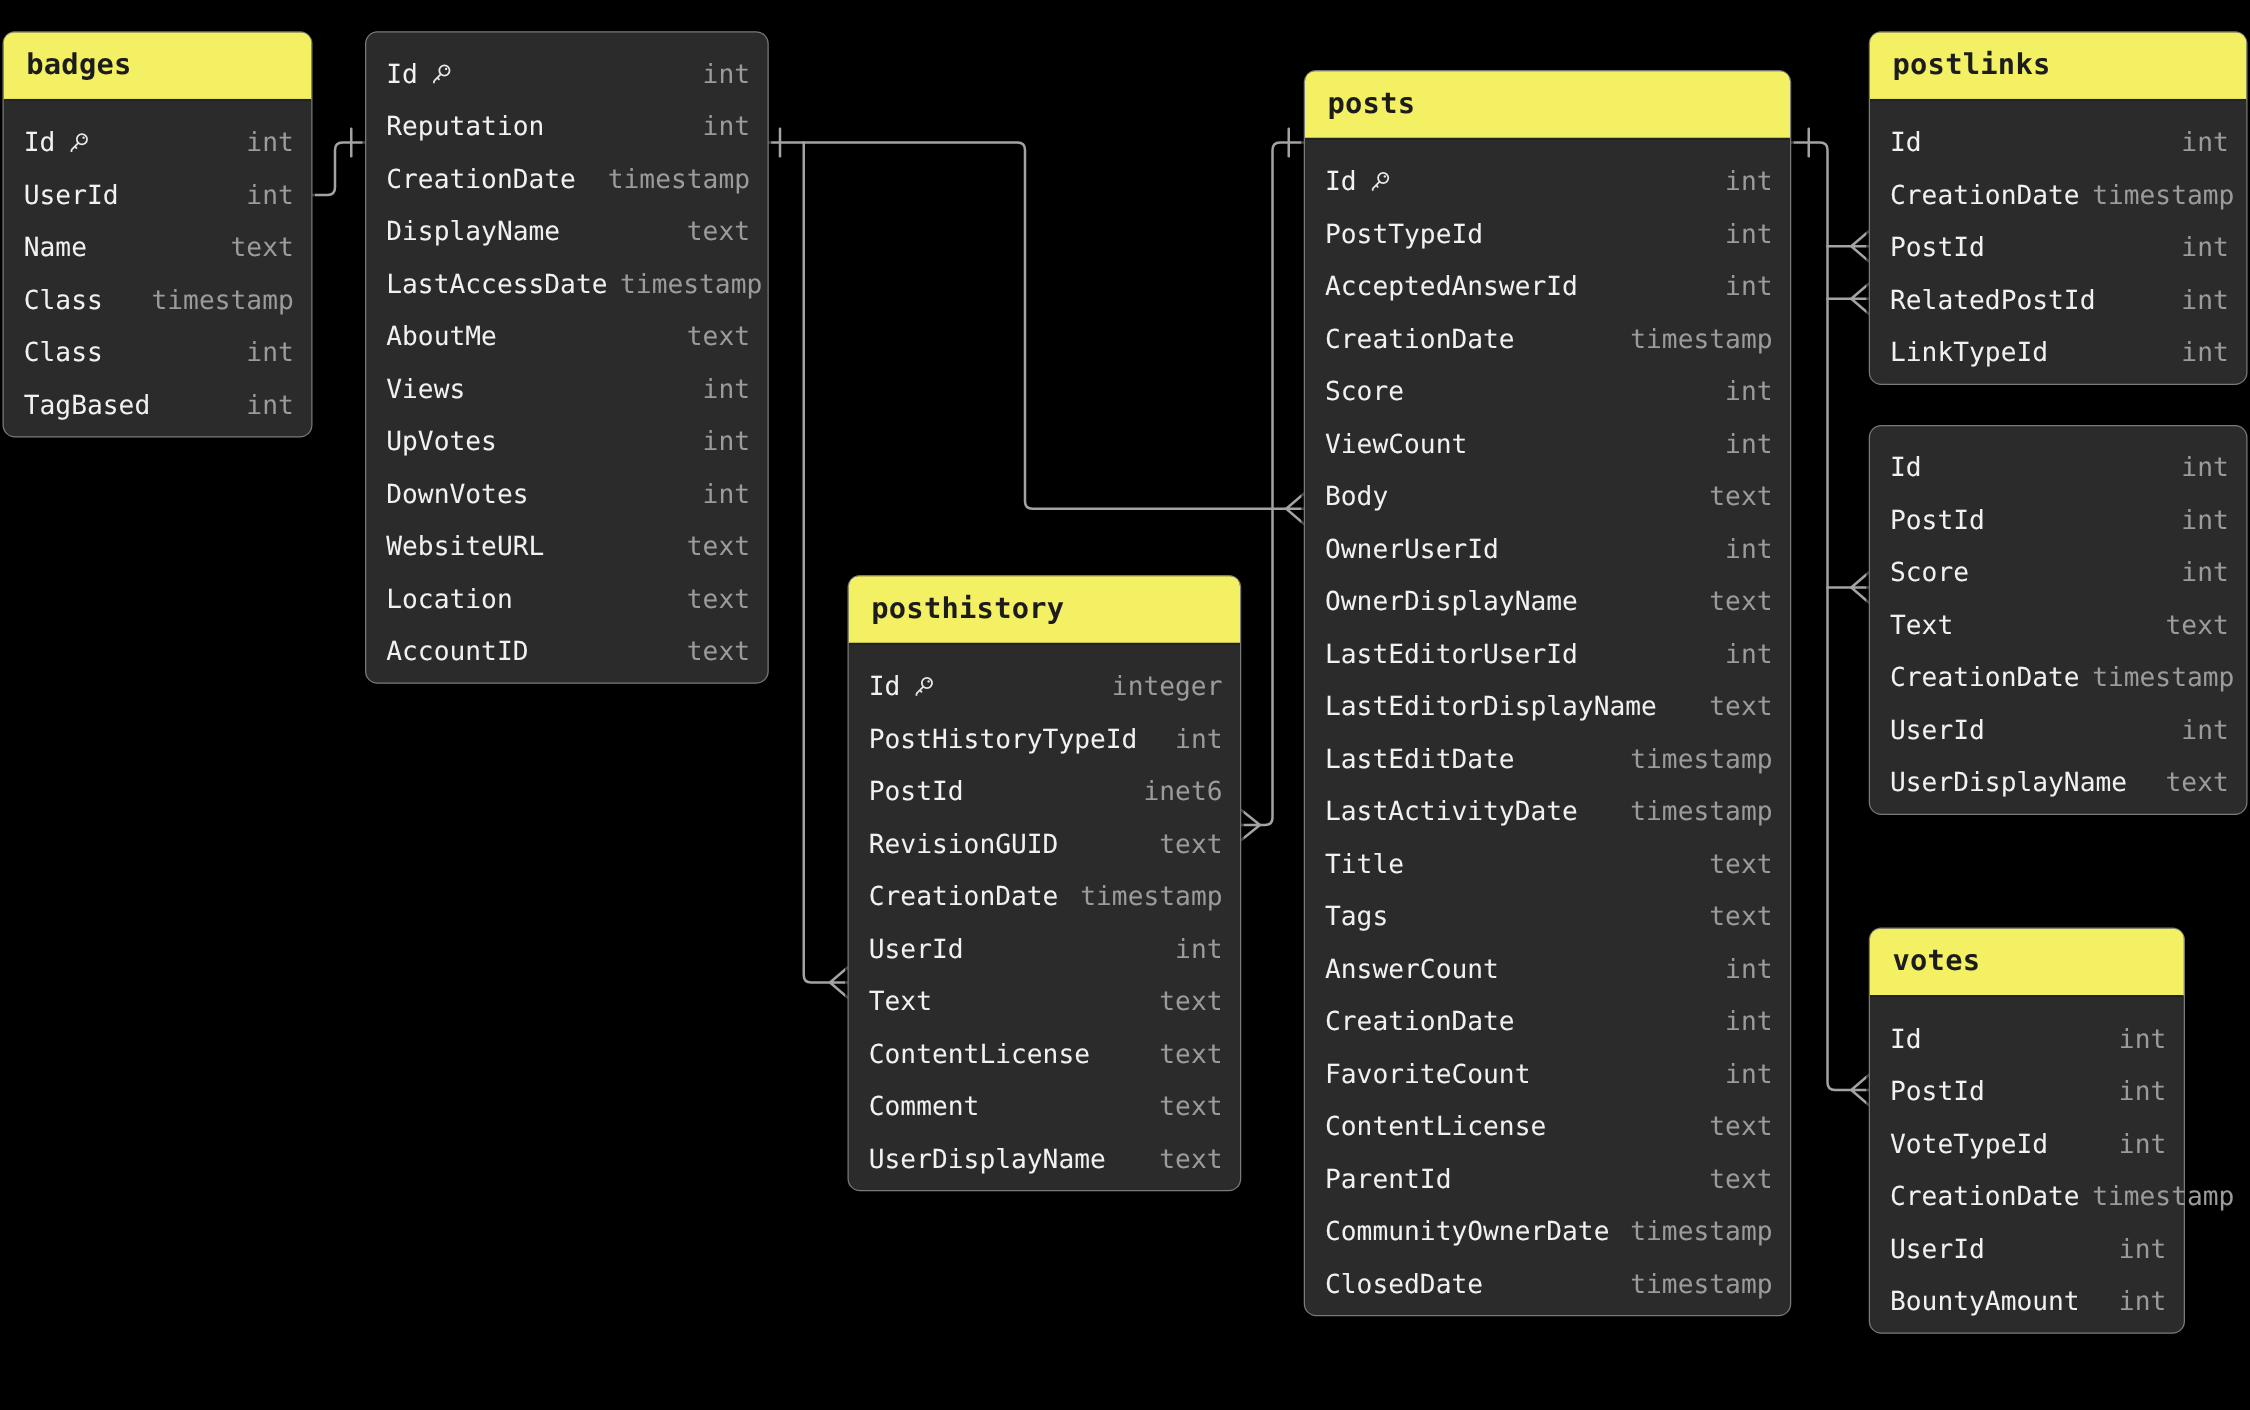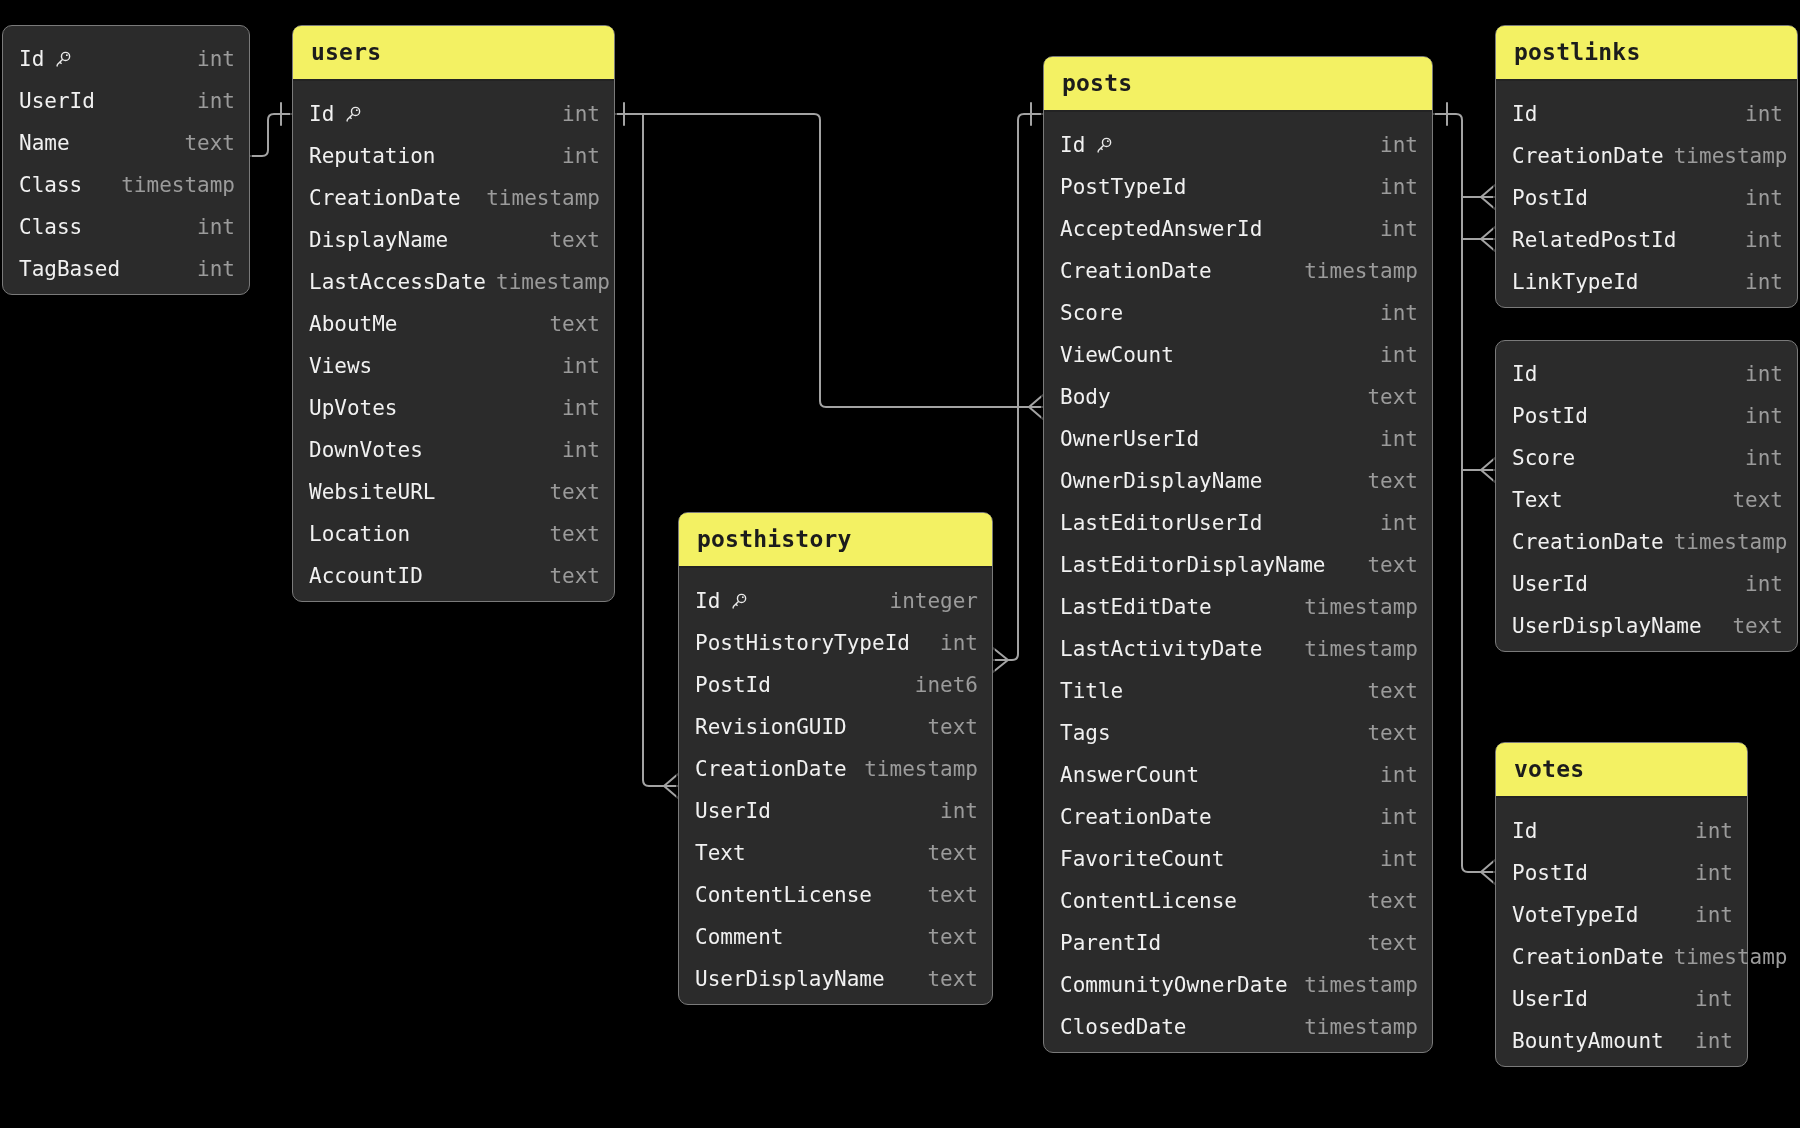--- a/index.html
+++ b/index.html
@@ -109,20 +109,21 @@
     <g>
       <path d="M1462,470 H1481"></path>
       <path d="M1495,458 L1481,470 L1495,482 M1481,470 H1495"></path>
     </g>
     <g>
       <path d="M1495,860 L1481,872 L1495,884 M1481,872 H1495"></path>
     </g>
   </svg>
 
   <div class="card" style="left:2px;top:25px;width:248px;">
+    <div class="card-header">badges</div>
     <div class="card-body">
         <div class="row">
       <span class="fname">
         <span>Id</span>
         <svg class="keyicon" width="19" height="19" viewBox="0 0 20 20">
           <circle cx="13.2" cy="6.8" r="4.3"></circle>
           <circle class="dot" cx="14.6" cy="5.4" r="1.0"></circle>
           <path d="M10.2 9.8 L4.4 15.6 M4.4 15.6 L4.4 17.4 M7.2 12.8 L9.0 14.6"></path>
         </svg>
       </span>
@@ -160,21 +161,20 @@
       <span class="fname">
         <span>TagBased</span>
 
       </span>
       <span class="ftype">int</span>
     </div>
       </div>
   </div>
 
   <div class="card" style="left:292px;top:25px;width:323px;">
-    <div class="card-header">users</div>
     <div class="card-body">
         <div class="row">
       <span class="fname">
         <span>Id</span>
         <svg class="keyicon" width="19" height="19" viewBox="0 0 20 20">
           <circle cx="13.2" cy="6.8" r="4.3"></circle>
           <circle class="dot" cx="14.6" cy="5.4" r="1.0"></circle>
           <path d="M10.2 9.8 L4.4 15.6 M4.4 15.6 L4.4 17.4 M7.2 12.8 L9.0 14.6"></path>
         </svg>
       </span>
@@ -253,21 +253,21 @@
         <div class="row">
       <span class="fname">
         <span>AccountID</span>
 
       </span>
       <span class="ftype">text</span>
     </div>
       </div>
   </div>
 
-  <div class="card" style="left:678px;top:512px;width:315px;">
+  <div class="card" style="left:678px;top:460px;width:315px;">
     <div class="card-header">posthistory</div>
     <div class="card-body">
         <div class="row">
       <span class="fname">
         <span>Id</span>
         <svg class="keyicon" width="19" height="19" viewBox="0 0 20 20">
           <circle cx="13.2" cy="6.8" r="4.3"></circle>
           <circle class="dot" cx="14.6" cy="5.4" r="1.0"></circle>
           <path d="M10.2 9.8 L4.4 15.6 M4.4 15.6 L4.4 17.4 M7.2 12.8 L9.0 14.6"></path>
         </svg>

